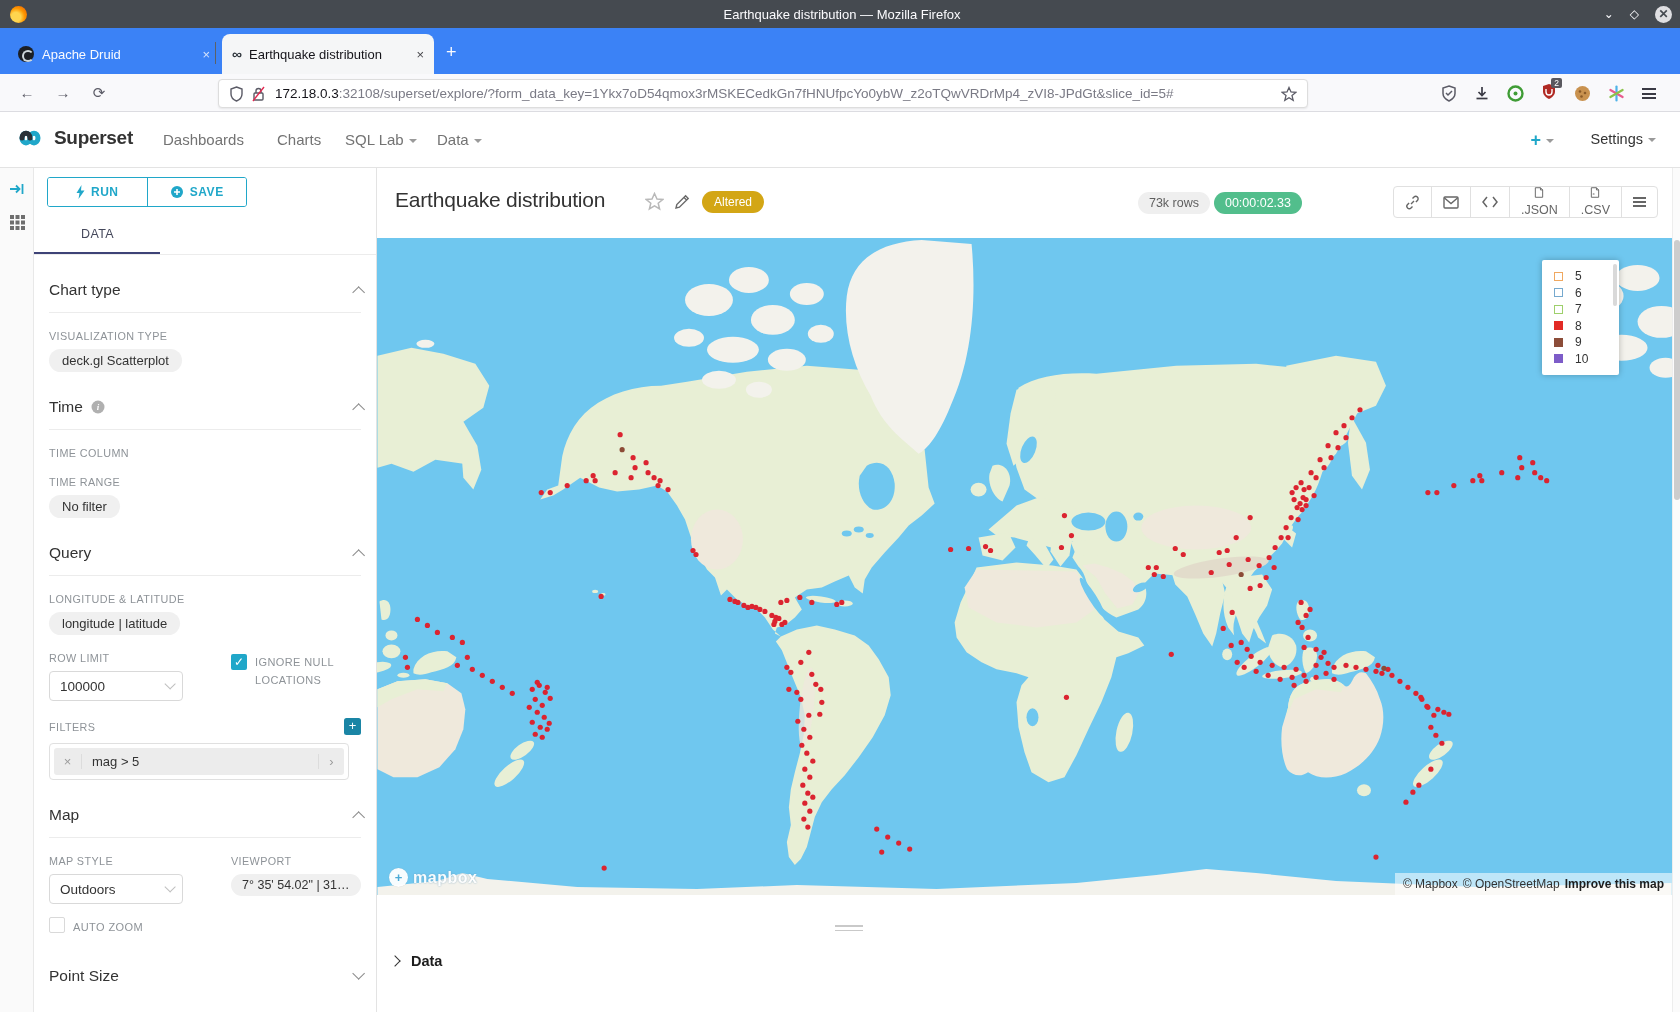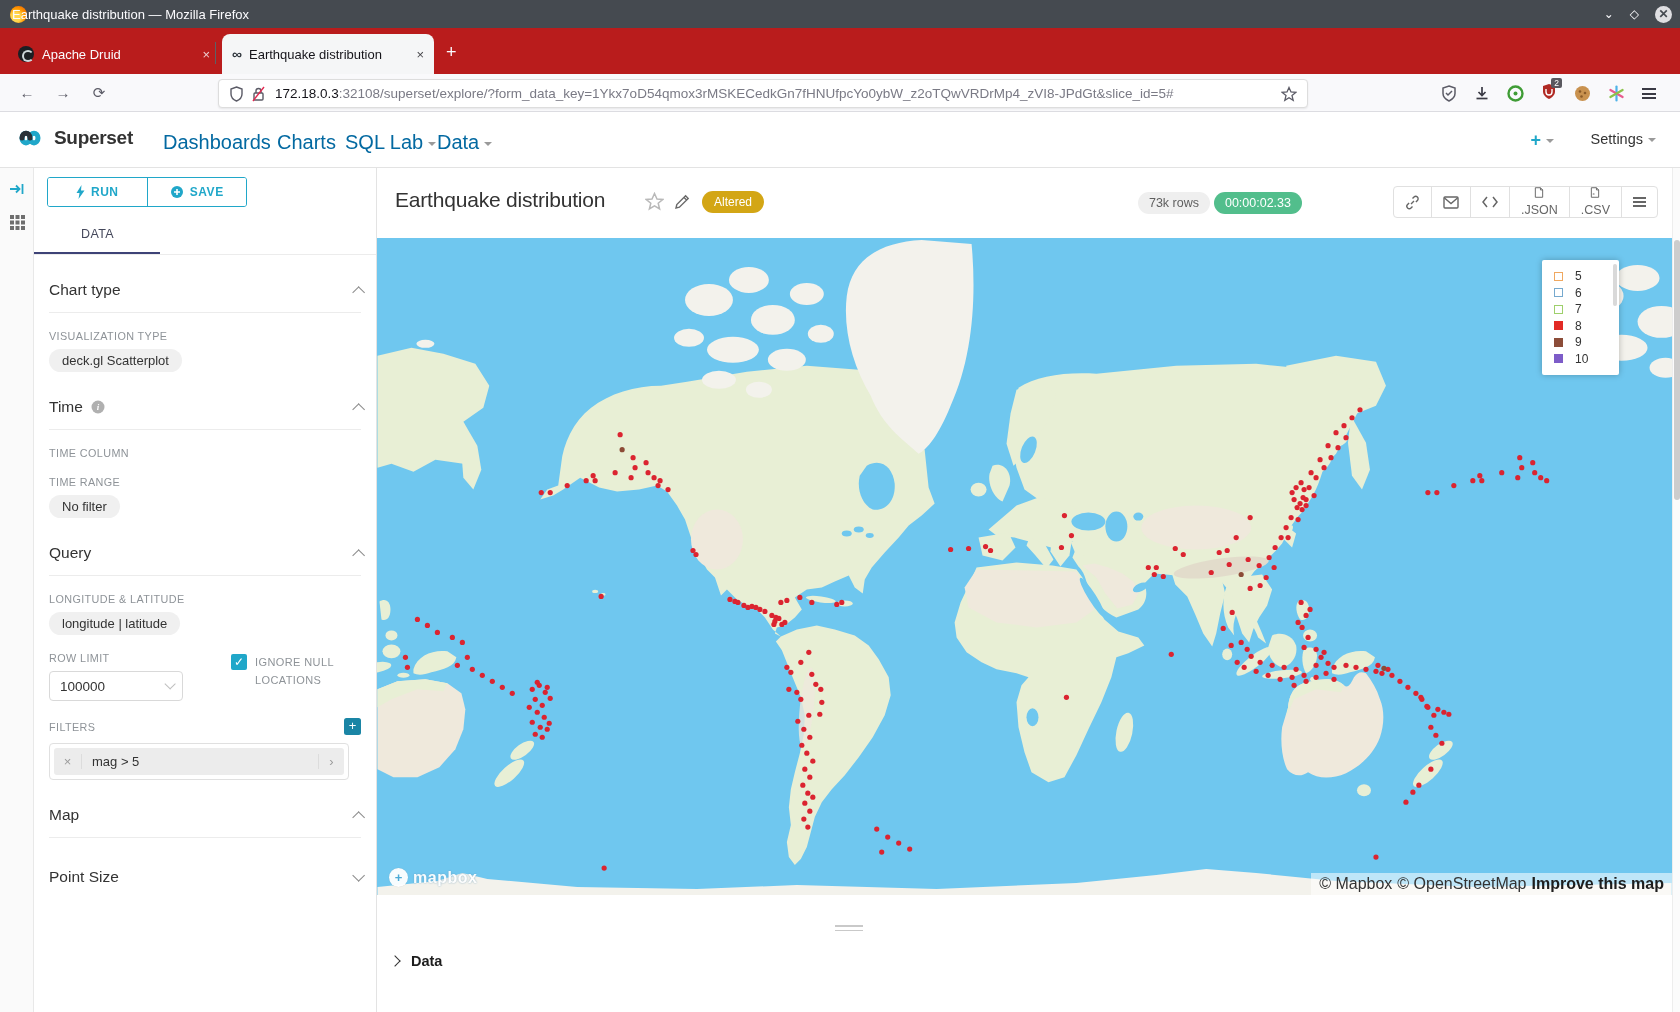--- a/index.html
+++ b/index.html
@@ -1,26 +1,26 @@
 <!DOCTYPE html>
 <html><head>
 <meta charset="utf-8">
 <style>
   * { margin:0; padding:0; box-sizing:border-box; }
   html,body { width:1680px; height:1012px; overflow:hidden; font-family:"Liberation Sans", sans-serif; background:#fff; }
 
   
   #titlebar { position:absolute; left:0; top:0; width:1680px; height:28px; background:#454a50; display:flex; align-items:center; }
   #ff-logo { width:17px; height:17px; border-radius:50%; margin-left:10px; background:radial-gradient(circle at 35% 65%, #ffd54f 0 30%, #ff9800 55%, #e65100 100%); }
-  #win-title { position:absolute; left:12px; right:0; text-align:left; color:#fbfbfe; font-size:13px; }
+  #win-title { position:absolute; left:4px; right:0; text-align:center; color:#fbfbfe; font-size:13px; }
   #win-controls { position:absolute; right:8px; top:0; height:28px; display:flex; align-items:center; gap:16px; color:#fbfbfe; }
   #win-controls .wc { font-size:12px; cursor:default; }
   #wc-close { width:17px; height:17px; border-radius:50%; background:#dfdfe2; color:#454a50; font-size:11px; line-height:17px; text-align:center; font-weight:bold; }
 
-  #tabbar { position:absolute; left:0; top:28px; width:1680px; height:46px; background:#b91c1c; }
+  #tabbar { position:absolute; left:0; top:28px; width:1680px; height:46px; background:#3b82f6; }
   .tab { position:absolute; top:6px; height:40px; display:flex; align-items:center; padding:0 10px; font-size:13px; width:212px; }
   .tab .fav { width:16px; height:16px; border-radius:50%; margin-right:8px; flex:none; }
   .tab .tab-title { flex:1; white-space:nowrap; overflow:hidden; }
   .tab .tab-close { margin-left:8px; font-size:13px; opacity:.8; }
   #tab-0 { left:8px; color:#fbfbfe; }
   #tab-0 .fav { background:#1c1f24; position:relative; }
   #tab-0 .fav:after { content:""; position:absolute; left:4px; top:4px; width:8px; height:8px; border:2px solid #cfd8dc; border-right-color:transparent; border-radius:50%; }
   #tab-1 { left:222px; background:#f5f6f7; border-radius:8px 8px 0 0; color:#15141a; }
   #tab-sep { position:absolute; left:215px; top:14px; width:1px; height:22px; background:#5c6166; }
   #newtab-btn { position:absolute; left:446px; top:14px; color:#fbfbfe; font-size:18px; line-height:20px; }
@@ -34,21 +34,21 @@
   #url-host { color:#15141a; }
   #url-rest { color:#7a7a85; }
   #url-star { margin-left:8px; }
   .ext-row { position:absolute; right:24px; top:5px; height:29px; display:flex; align-items:center; gap:17px; }
   .badge2 { position:absolute; right:-5px; top:-5px; background:#59585f; color:#fff; font-size:8.5px; padding:0 3px; border-radius:2px; }
 
   
   #ss-nav { position:absolute; left:0; top:112px; width:1680px; height:56px; background:#fff; border-bottom:1px solid #e3e3e3; }
   #ss-logo { position:absolute; left:12px; top:13px; display:flex; align-items:center; }
   #ss-logo .brand { font-size:19px; font-weight:bold; color:#333; margin-left:6px; letter-spacing:-.3px; }
-  .ss-link { position:absolute; top:19px; font-size:20px; color:#0369a1; }
+  .ss-link { position:absolute; top:19px; font-size:15px; color:#737373; }
   .caret { display:inline-block; width:0; height:0; border-left:4px solid transparent; border-right:4px solid transparent; border-top:4.5px solid #9a9a9a; margin-left:5px; vertical-align:middle; }
   #ss-plus { position:absolute; right:126px; top:18px; color:#20a7c9; font-weight:bold; font-size:18px; }
   #ss-settings { position:absolute; right:24px; top:19px; font-size:14.5px; color:#333; }
 
   
   #rail { position:absolute; left:0; top:168px; width:34px; bottom:0; background:#fafafa; border-right:1px solid #e8e8e8; }
   #rail .ric { width:34px; text-align:center; margin-top:14px; }
 
   #panel { position:absolute; left:34px; top:168px; width:343px; bottom:0; background:#fff; border-right:1px solid #e3e3e3; overflow:hidden; }
   #runsave { margin:9px 0 0 13px; display:flex; width:200px; height:30px; border:1.5px solid #20a7c9; border-radius:3px; overflow:hidden; }
@@ -106,21 +106,21 @@
   #map svg { display:block; }
   #map-legend { position:absolute; right:53px; top:22px; width:77px; background:#fff; border-radius:2px; box-shadow:0 0 6px rgba(0,0,0,.25); padding:8px 6px 8px 12px; }
   .lg-row { display:flex; align-items:center; height:16.5px; }
   .lg-sq { width:9px; height:9px; margin-right:12px; flex:none; }
   .lg-txt { font-size:12px; color:#333; }
   #legend-scroll { position:absolute; right:2px; top:4px; width:4px; height:42px; background:#d9d9d9; border-radius:2px; }
   #mapbox-logo { position:absolute; left:12px; bottom:8px; display:flex; align-items:center; opacity:.95; }
   #mapbox-logo .mb-circle { width:19px; height:19px; border-radius:50%; background:#fff; position:relative; box-shadow:0 0 1px rgba(0,0,0,.2); }
   #mapbox-logo .mb-circle:after { content:"+"; position:absolute; left:0; right:0; top:0; bottom:0; color:#4aa9d5; font-size:13px; font-weight:bold; text-align:center; line-height:19px; }
   #mapbox-logo .mb-word { color:#fff; font-size:16px; font-weight:bold; letter-spacing:.5px; margin-left:5px; text-shadow:0 0 2px rgba(100,150,180,.8); }
-  #map-attrib { position:absolute; right:0; bottom:0; height:22px; background:rgba(255,255,255,.55); display:flex; align-items:center; padding:0 8px; font-size:16px; color:#333; gap:5px; }
+  #map-attrib { position:absolute; right:0; bottom:0; height:22px; background:rgba(255,255,255,.55); display:flex; align-items:center; padding:0 8px; font-size:12px; color:#333; gap:5px; }
   #map-attrib b { color:#1d1d1d; }
 
   #vscroll { position:absolute; right:0; top:0; width:8px; bottom:0; background:#fbfbfb; border-left:1px solid #ededed; }
   #vscroll .thumb { position:absolute; left:1px; width:6px; top:72px; height:260px; background:#cdcdcd; border-radius:3px; }
 
   
   #south { position:absolute; left:0; right:8px; top:727px; bottom:0; background:#fff; }
   #drag-handle { position:absolute; left:458px; top:30px; width:28px; }
   #drag-handle div { height:1.5px; background:#c9c9c9; margin-bottom:3px; }
   #data-collapse { position:absolute; left:14px; top:58px; display:flex; align-items:center; }
@@ -334,20 +334,38 @@
         <span class="ftext">mag &gt; 5</span>
         <span class="fgt">›</span>
       </div>
     </div>
 
     <div class="sect-head">
       <span>Map</span>
       <span class="chev chev-up-sm"></span>
     </div>
     <div class="sect-div"></div>
+    <div class="two-col">
+      <div class="col-a">
+        <div class="ctl-label">MAP STYLE</div>
+        <div class="selbox half">
+          <span>Outdoors</span>
+          <span class="spacer"></span>
+            <span class="chev-down"></span>
+        </div>
+        <div class="checkrow" style="margin-top:13px">
+          <span class="checkbox empty"></span>
+          <span class="chk-label" style="margin-top:2px">AUTO ZOOM</span>
+        </div>
+      </div>
+      <div class="col-b">
+        <div class="ctl-label">VIEWPORT</div>
+        <span class="vp-pill">7° 35' 54.02" | 31…</span>
+      </div>
+    </div>
 
     <div class="sect-head" style="margin-top:30px">
       <span>Point Size</span>
       <span class="chev chev-dn-sm"></span>
     </div>
   </div>
 </div>
 
 <div id="chart-area">
   <div id="chart-header">

